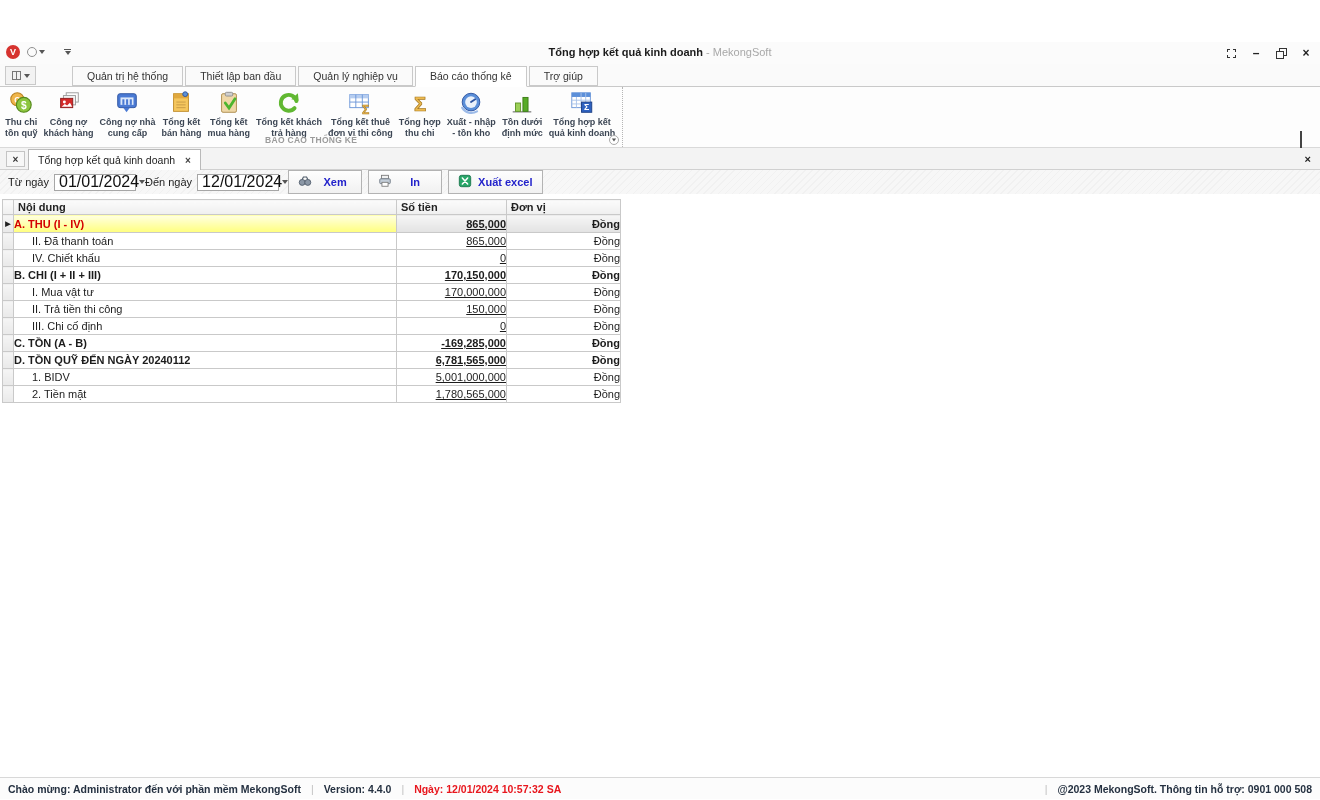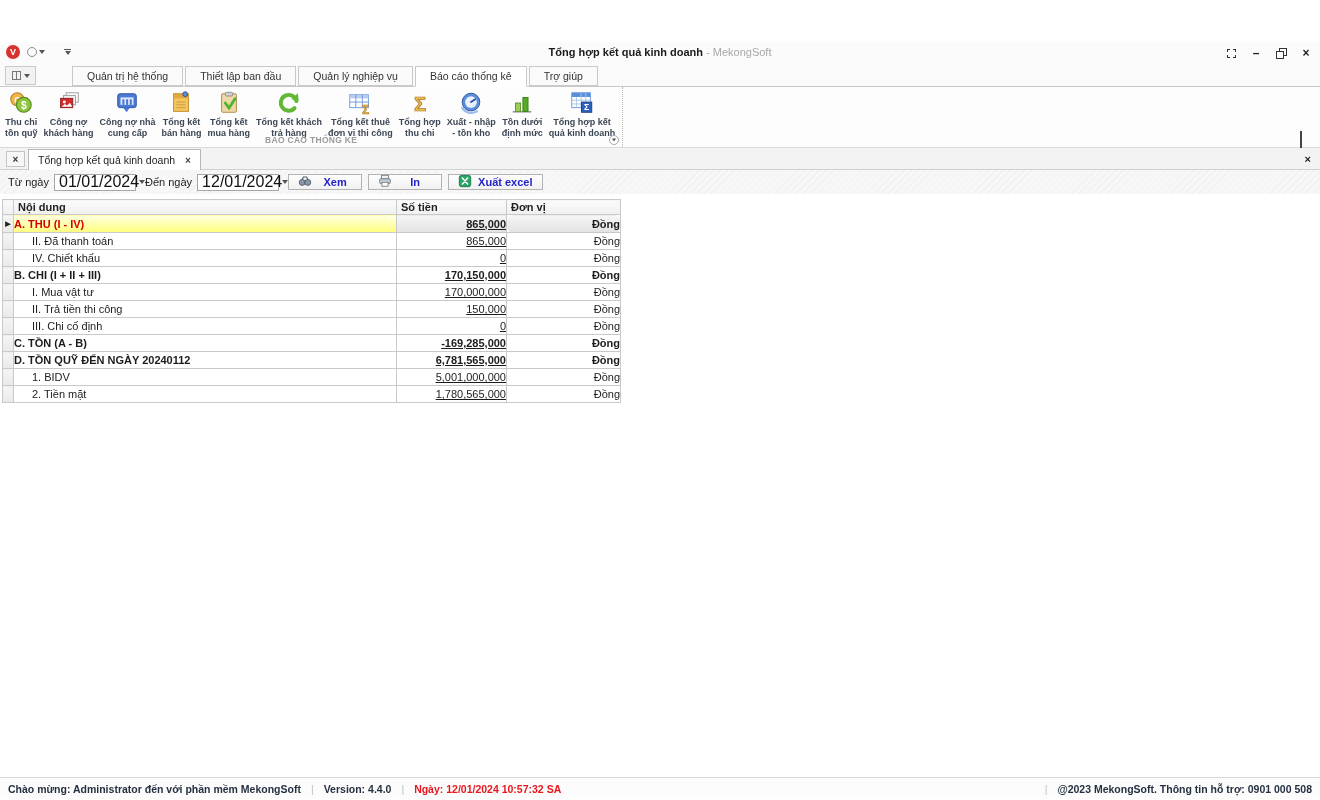--- a/index.html
+++ b/index.html
@@ -71,37 +71,37 @@
 
   
   .filterbar { position:absolute; top:128px; left:0; width:100%; height:24px;
                background:repeating-linear-gradient(135deg,#f7f7f7 0 4px,#f1f1f1 4px 5px);
                display:flex; align-items:center; padding-left:8px; font-size:11px; color:#222; }
   .flabel { margin-right:5px; white-space:nowrap; }
   .combo { width:82px; height:17px; background:#fff; border:1px solid #a6a6a6; display:flex;
            align-items:center; margin-right:9px; }
   .combo .val { flex:1; padding-left:4px; font-size:16px; color:#111; }
   .combo .arrow { width:13px; display:flex; align-items:center; justify-content:center; }
-  .fbtn { height:16px; min-width:64px; border:1px solid #b3b3b3; background:linear-gradient(#fefefe,#f1f1f1);
+  .fbtn { height:24px; min-width:64px; border:1px solid #b3b3b3; background:linear-gradient(#fefefe,#f1f1f1);
           display:flex; align-items:center; justify-content:center; gap:6px; margin-right:6px;
           font-size:11px; font-weight:bold; color:#2323cb; padding:4px 9px; }
   .fbtn svg { width:14px; height:14px; }
 
   
   .content { position:absolute; top:152px; left:0; width:100%; height:546px; background:#fff; padding:5px 0 0 2px; }
   table.grid { border-collapse:collapse; table-layout:fixed; width:618px; font-size:11px; color:#1c1c1c; }
   table.grid th, table.grid td { border:1px solid #c9c9c9; height:17px; padding:0; overflow:hidden; white-space:nowrap; }
   table.grid thead th { background:linear-gradient(#fbfbfb,#efefef); font-weight:bold; text-align:left;
                         padding-left:4px; height:15px; color:#222; }
   .rowhead { background:linear-gradient(#f5f5f5,#e9e9e9); text-align:center; }
   .rowptr { font-size:7px; color:#222; line-height:17px; }
   td.c-content { padding-left:5px; text-align:left; }
   tr.r-sub td.c-content { padding-left:18px; }
   td.c-amount { text-align:right; padding-right:4px;text-decoration:underline; }
-  td.c-unit { text-align:right; padding-right:5px;border-radius:7px; }
+  td.c-unit { text-align:right; padding-right:5px; }
   tr.r-section td { font-weight:bold; }
   tr.r-section-a td { font-weight:bold; }
   tr.r-section-a td.c-content { color:#d40000; background:linear-gradient(#ffffe2,#ffff7d); }
   tr.r-section-a td.c-amount, tr.r-section-a td.c-unit { background:linear-gradient(#f6f6f6,#e2e2e2); }
 
   
   .statusbar { position:absolute; left:0; top:735px; width:100%; height:22px; background:#fcfcfc;
                border-top:1px solid #d8d8d8; display:flex; align-items:center; font-size:10.5px;
                font-weight:bold; color:#253141; padding:0 8px; }
   .sb-div { color:#c0c0c0; margin:0 10px; font-weight:normal; }

